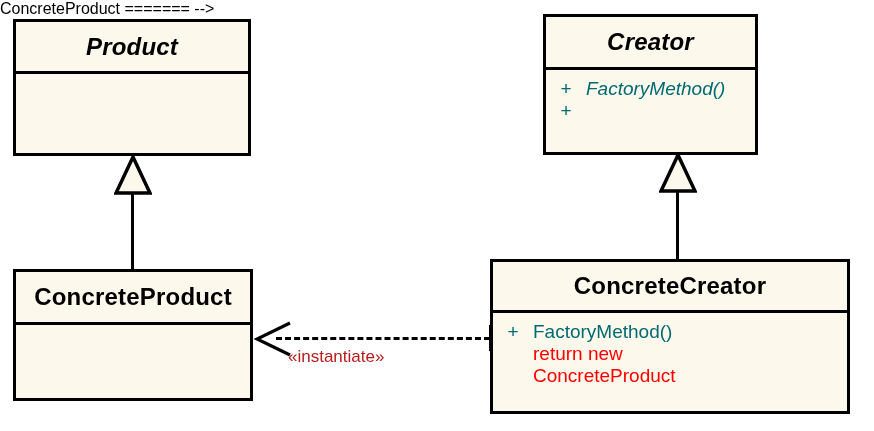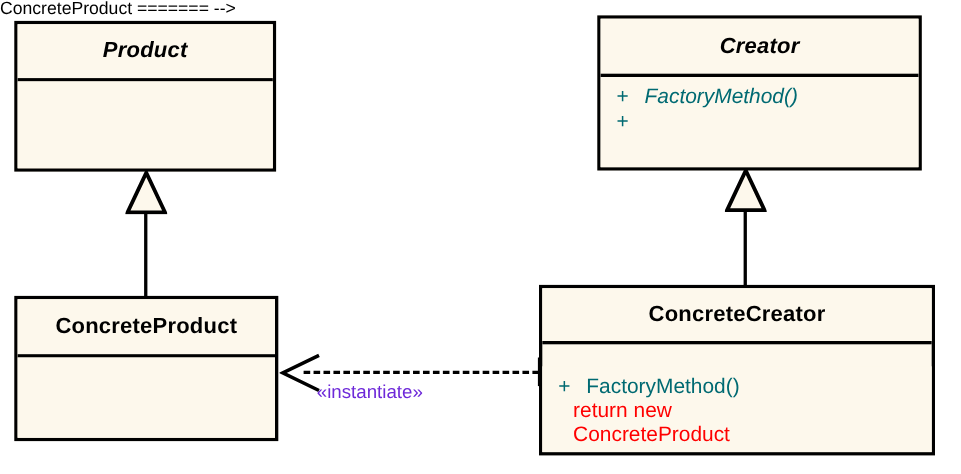--- a/index.html
+++ b/index.html
@@ -34,21 +34,21 @@
     background: #fdf8ec;
   }
   .uml-body-compartment {
     flex: 1 1 auto;
     box-sizing: border-box;
     background: #fdf8ec;
     padding: 6px 0 0 0;
     overflow: hidden;
   }
   .uml-class-name {
-    font-size: 20px;
+    font-size: 24px;
     font-weight: bold;
     color: #000000;
     letter-spacing: 0.2px;
     white-space: nowrap;
   }
   .uml-class-name.abstract {
     font-style: italic;
   }
 
   
@@ -69,21 +69,21 @@
     color: #006a72;
     font-size: 19px;
     text-align: right;
   }
   .op-name.abstract {
     font-style: italic;
   }
   .note-row {
     line-height: 1.15;
     white-space: nowrap;
-    padding-left: 28px;
+    padding-left: 40px;
   }
   .note-text {
     color: #ff0000;
     font-size: 19px;
   }
 
   
   .gen-line {
     position: absolute;
     background: #000000;
@@ -105,40 +105,40 @@
   .dep-stub {
     position: absolute;
     background: #000000;
     width: 3px;
   }
   .dep-arrow { position: absolute; }
   .dep-arrow svg { display: block; }
   .dep-label {
     position: absolute;
     font-size: 17px;
-    color: #6d28d9;
+    color: #b91c1c;
     white-space: nowrap;
     text-align: center;
   }
 </style>
 </head>
 <body>
 
 <div id="canvas">
 
   
   <div class="uml-class" style="left:13px; top:19px; width:238px; height:137px;">
     <div class="uml-name-compartment" style="height:52px;">
       <span class="uml-class-name abstract">Product</span>
     </div>
     <div class="uml-body-compartment"></div>
   </div>
 
   
-  <div class="uml-class" style="left:543px; top:14px; width:295px; height:141px;">
+  <div class="uml-class" style="left:543px; top:14px; width:215px; height:141px;">
     <div class="uml-name-compartment" style="height:53px;">
       <span class="uml-class-name abstract">Creator</span>
     </div>
     <div class="uml-body-compartment" style="padding-top:8px;">
       <div class="op-row">
         <span class="op-vis">+</span>
         <span class="op-name abstract">FactoryMethod()</span>
       </div>
       <div class="op-row">
         <span class="op-vis">+</span>
@@ -148,21 +148,21 @@
 
   
   <div class="uml-class" style="left:13px; top:269px; width:240px; height:132px;">
     <div class="uml-name-compartment" style="height:53px;">
       <span class="uml-class-name">ConcreteProduct</span>
     </div>
     <div class="uml-body-compartment"></div>
   </div>
 
   
-  <div class="uml-class" style="left:490px; top:259px; width:360px; height:155px;gap:20px;">
+  <div class="uml-class" style="left:490px; top:259px; width:360px; height:155px;">
     <div class="uml-name-compartment" style="height:51px;">
       <span class="uml-class-name">ConcreteCreator</span>
     </div>
     <div class="uml-body-compartment" style="padding-top:8px;">
       <div class="op-row">
         <span class="op-vis">+</span>
         <span class="op-name">FactoryMethod()</span>
       </div>
       <div class="note-row">
         <span class="note-text">return new</span>

